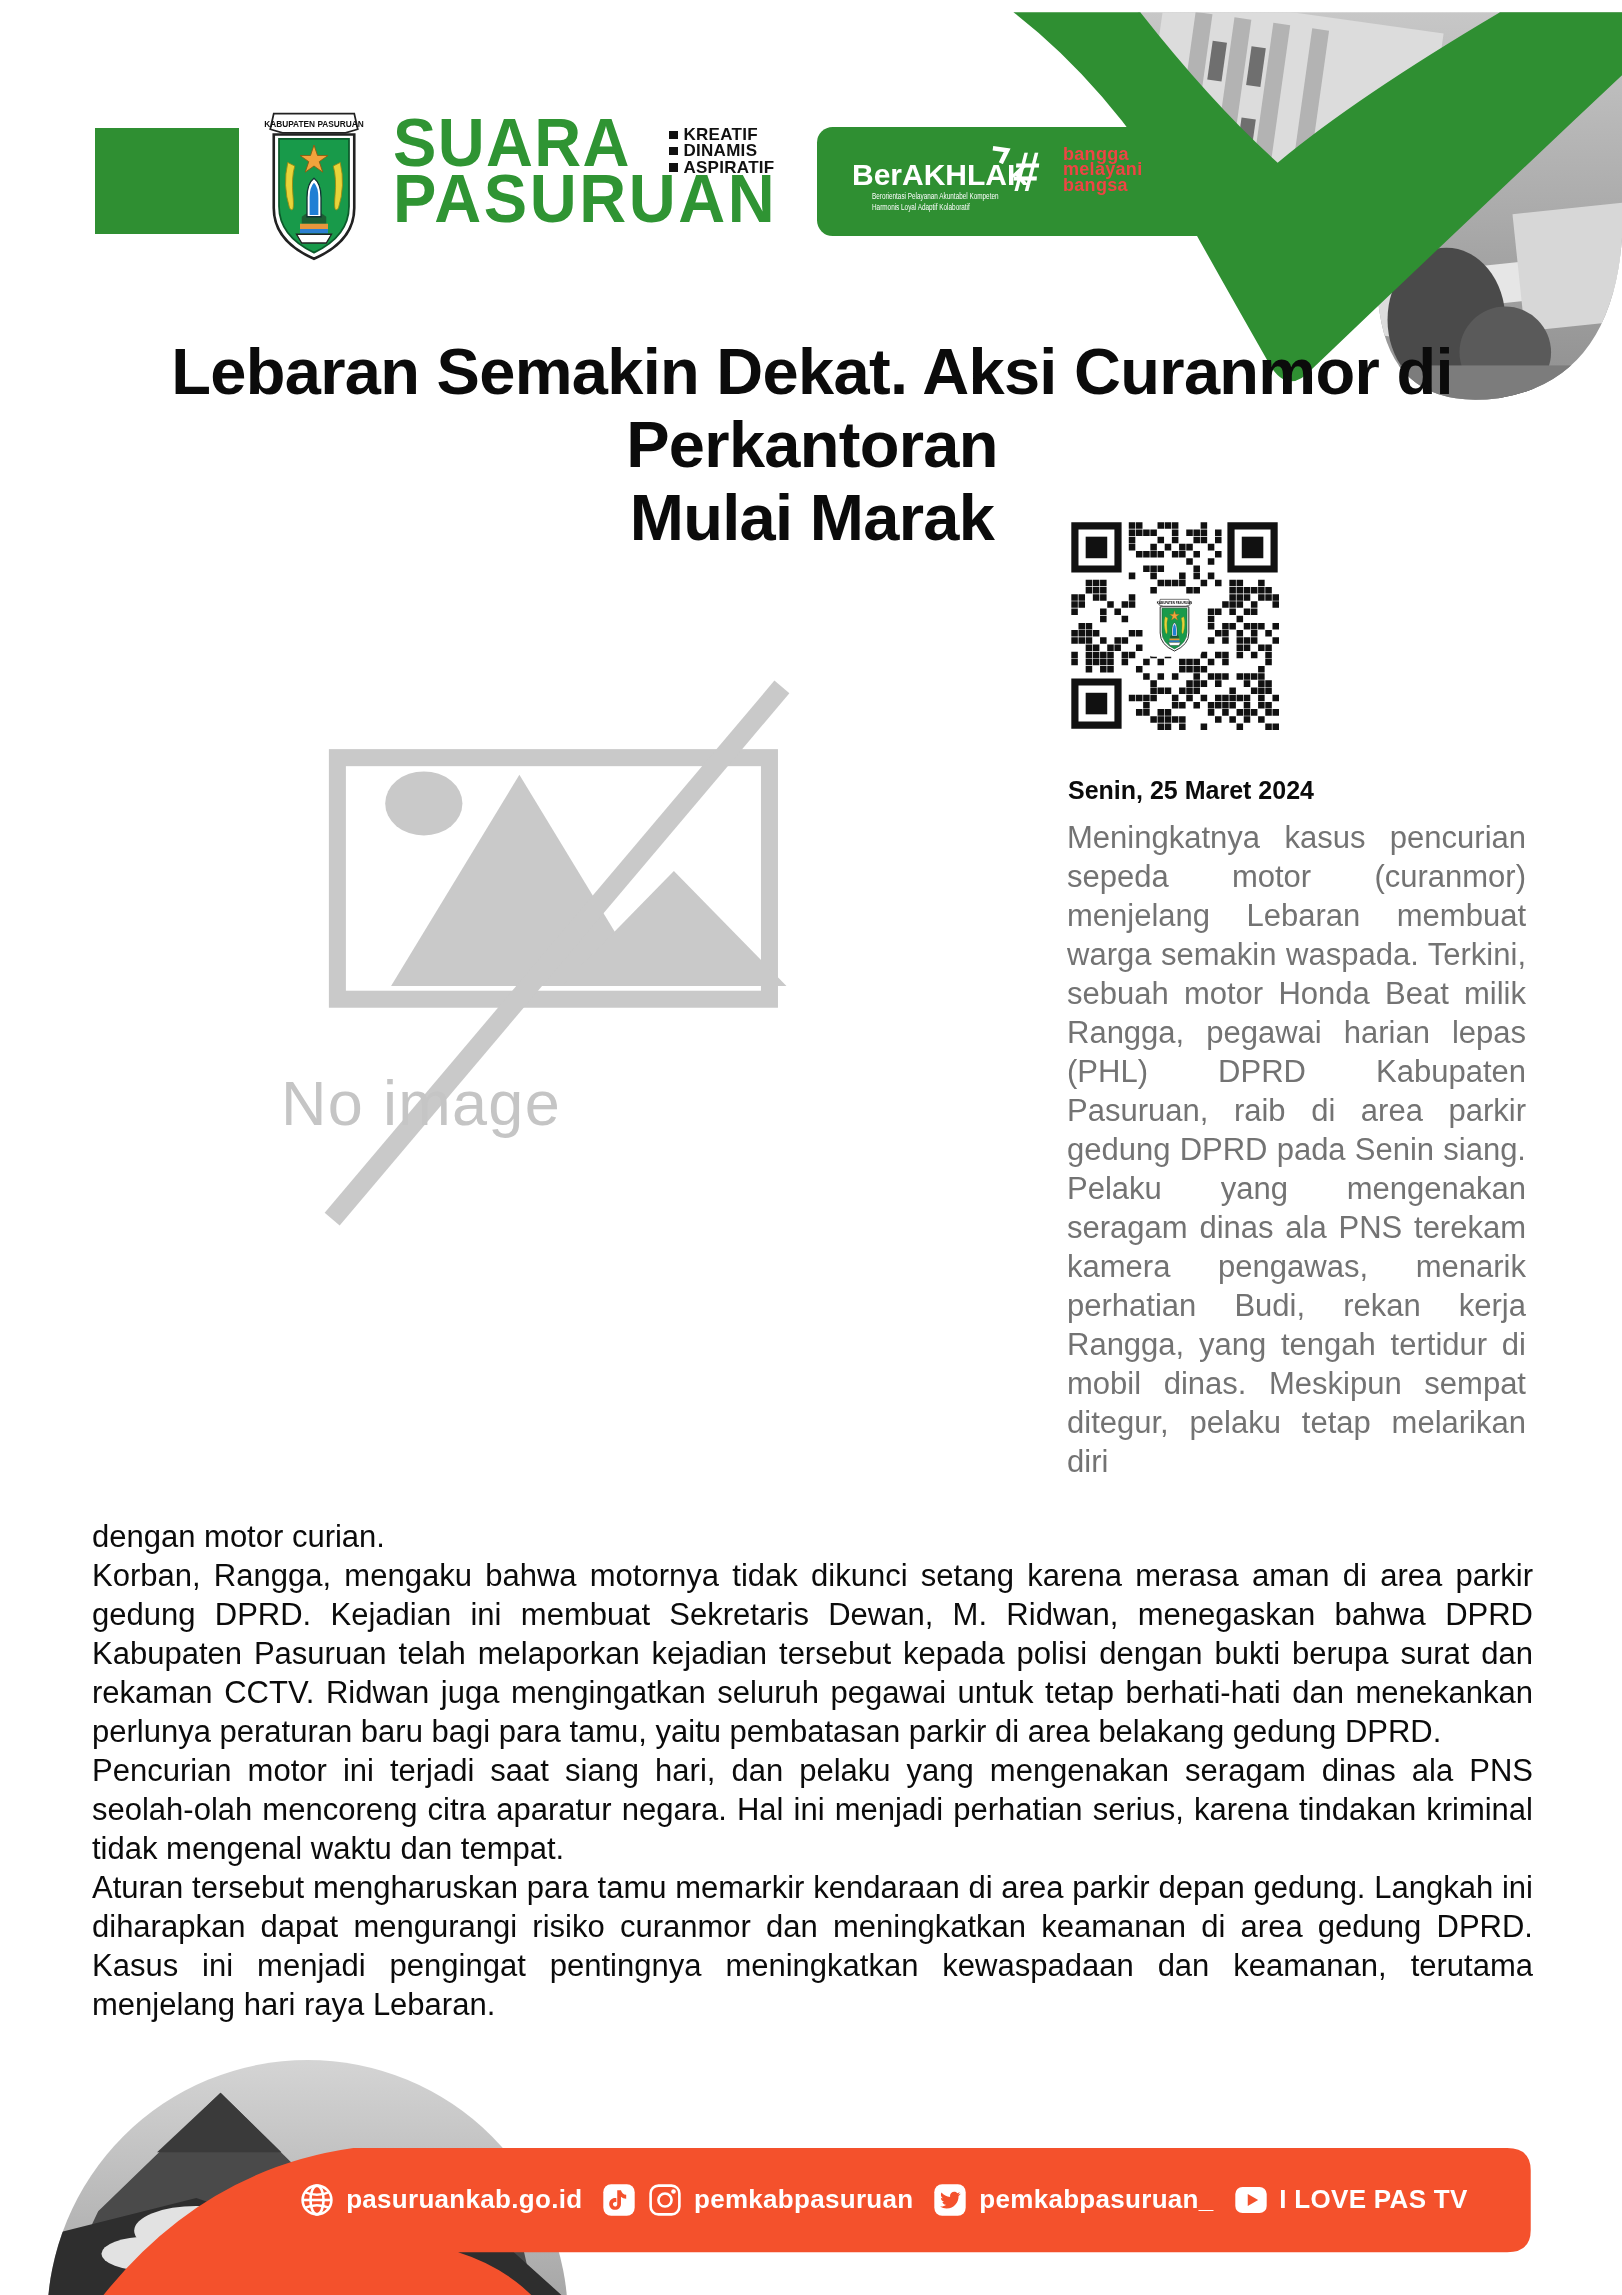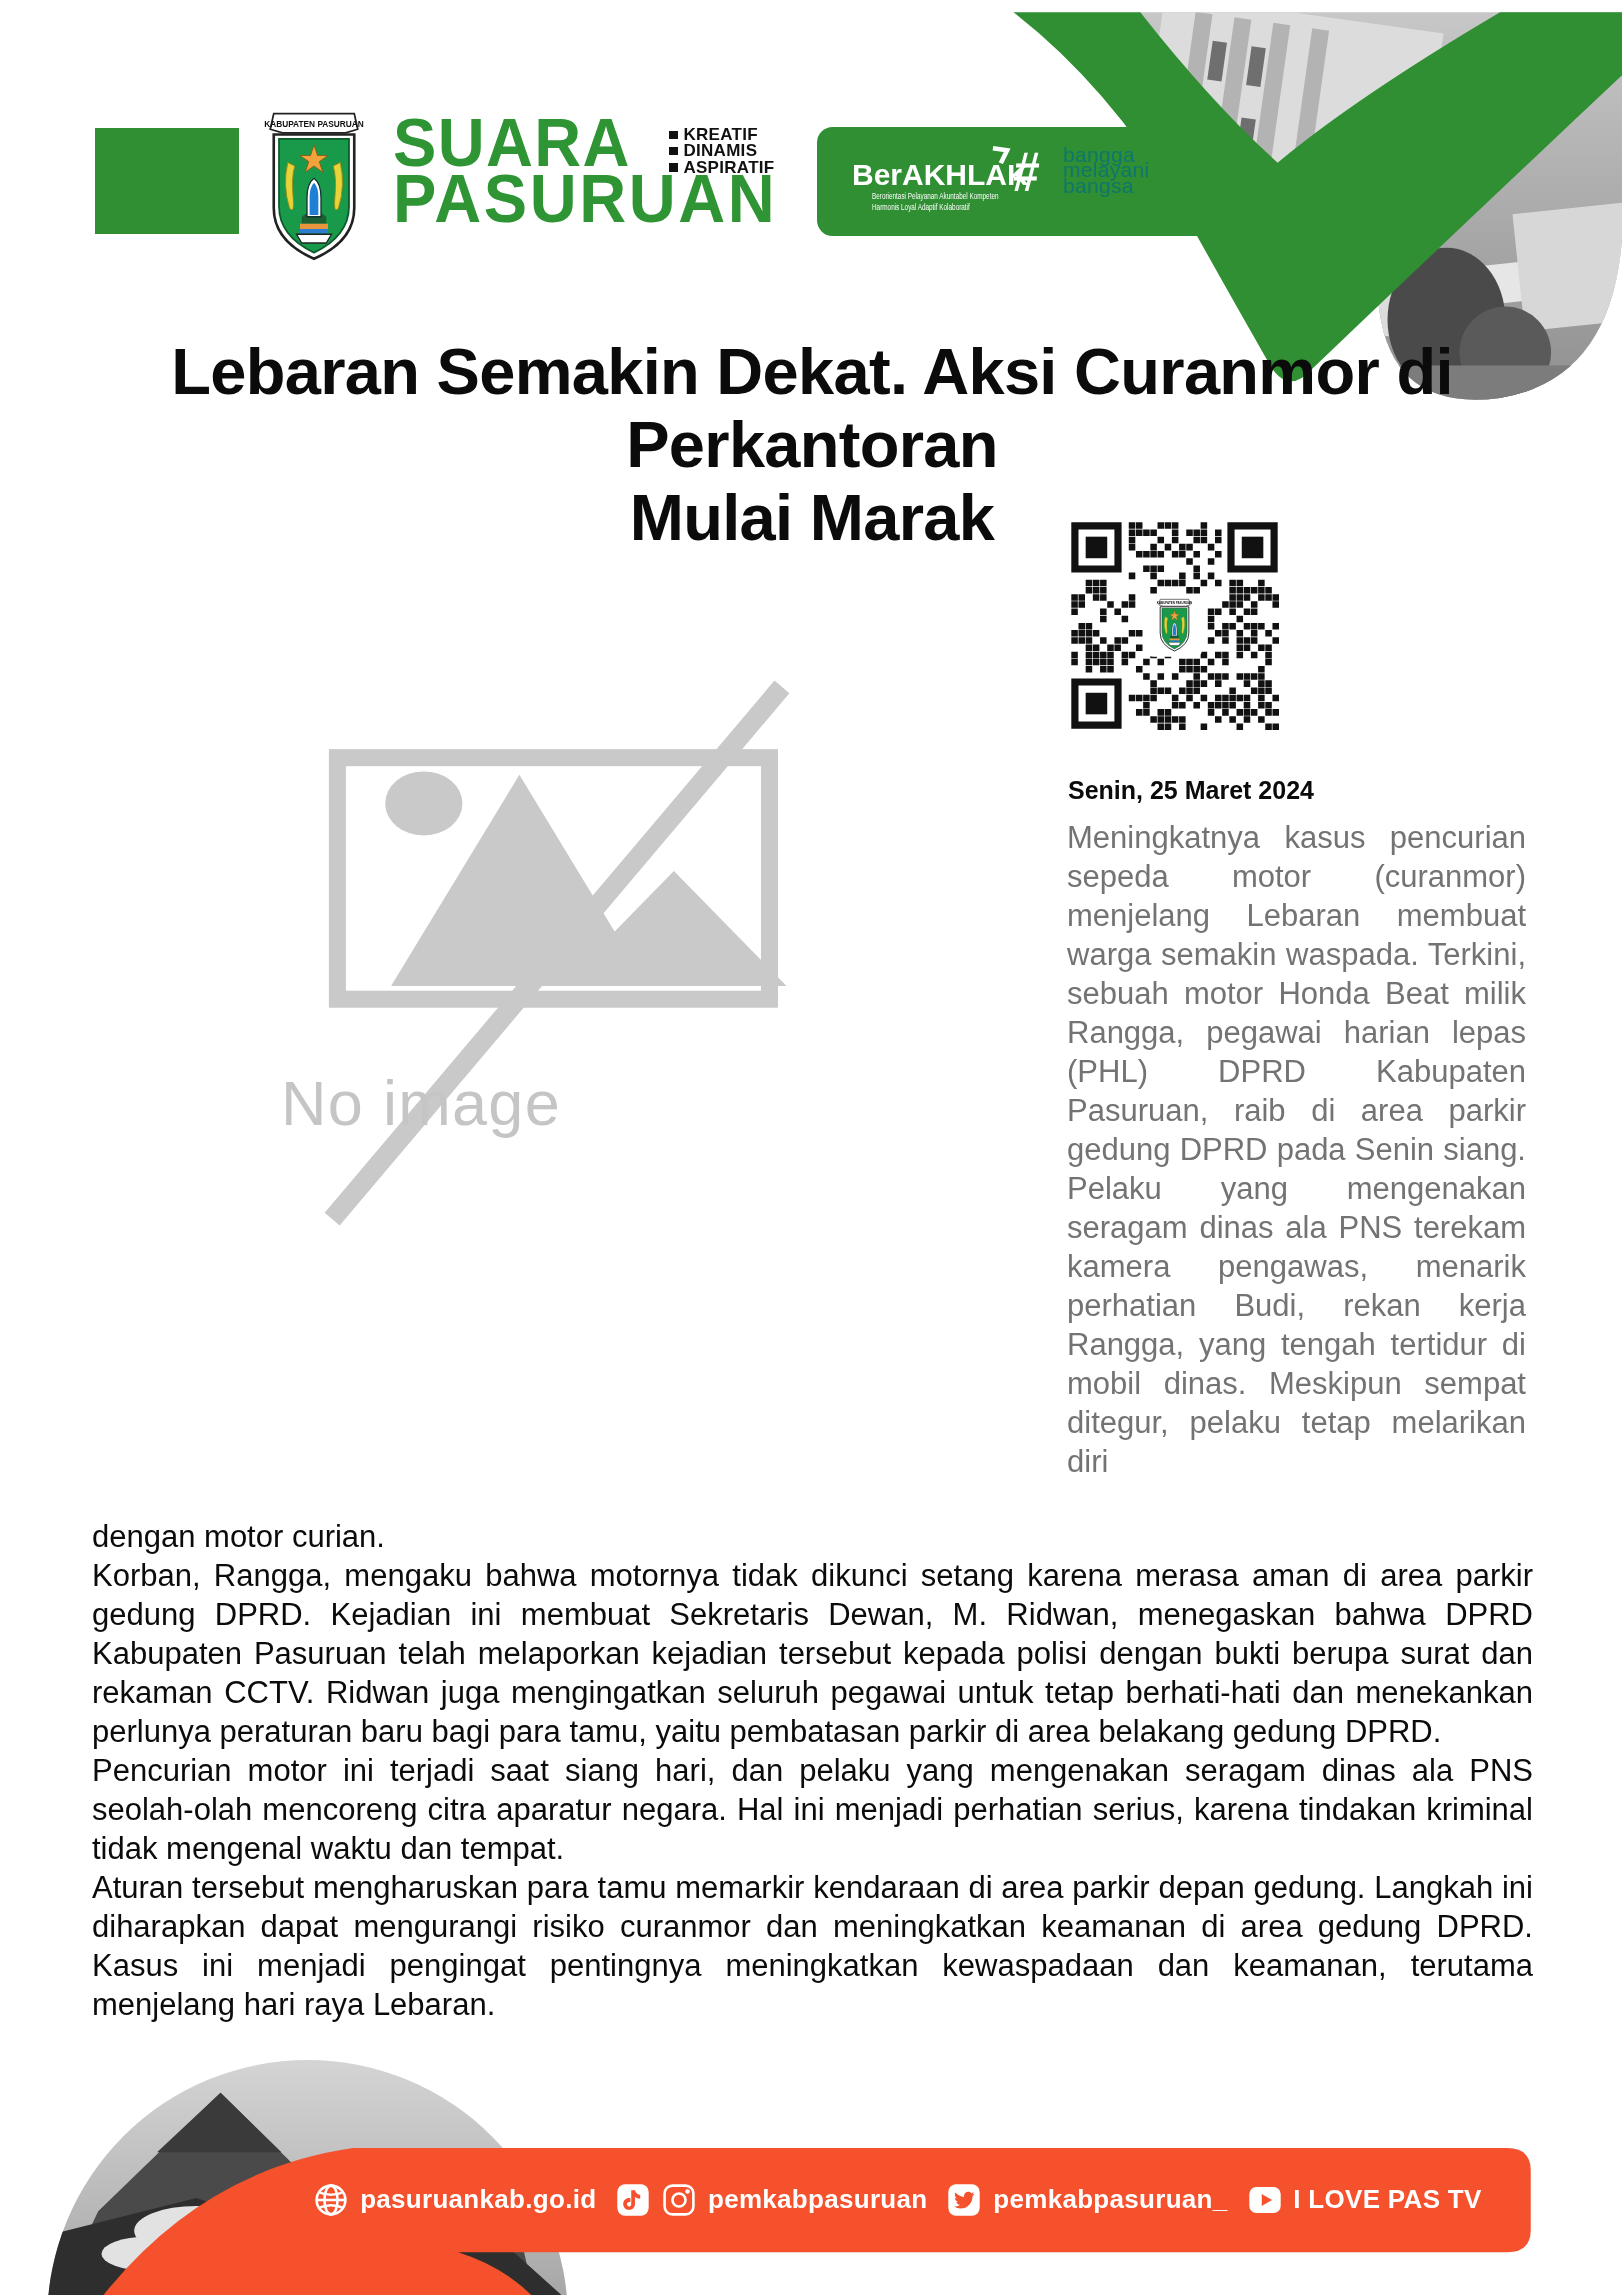--- a/index.html
+++ b/index.html
@@ -23,39 +23,39 @@
   .tagline{position:absolute;left:669px;top:115px}
   .tag-row{display:flex;align-items:center;height:15.7px;margin-bottom:0.7px}
   .tag-bullet{width:8.5px;height:8.5px;background:#111;margin-right:5.9px;flex:0 0 auto}
   .tag-label{font-size:17px;font-weight:bold;color:#111;letter-spacing:0.3px;white-space:nowrap}
 
   .band{position:absolute;left:817px;top:115px;width:393px;height:109px;background:var(--green);border-radius:15.7px 0 0 15.7px}
   .berakhlak-title{position:absolute;left:852px;top:148px;color:#fff;font-weight:bold;font-size:30px;line-height:30px;white-space:nowrap}
   .berakhlak-arrow{position:absolute;left:991px;top:130px;width:22px;height:22px}
   .berakhlak-sub{position:absolute;left:872px;top:179px;color:#fff;font-size:8.5px;line-height:11px;transform:scaleX(.75);transform-origin:left top;white-space:nowrap}
   .hash-symbol{position:absolute;left:1016px;top:132px;color:#fff;font-weight:bold;font-size:56px;line-height:56px;transform:scaleX(.82) skewX(-6deg);transform-origin:left top}
-  .hash-words{position:absolute;left:1063px;top:135px;color:#0f766e;font-weight:normal;font-size:21px;line-height:15.4px;letter-spacing:0.3px}
+  .hash-words{position:absolute;left:1063px;top:135px;color:#ef4444;font-weight:bold;font-size:18px;line-height:15.4px;letter-spacing:0.3px}
   .topright-art{position:absolute;left:982px;top:0;width:641px;height:406px}
 
   
   .title{position:absolute;left:92px;top:323px;width:1440px;text-align:center;color:#0b0b0b;font-weight:bold;font-size:65px;line-height:73px;letter-spacing:-0.7px}
 
   
   .noimage-svg{position:absolute;left:281px;top:654px;width:537px;height:563px}
   .noimage-label{position:absolute;left:281px;top:1055px;width:537px;text-align:left;color:var(--ph-text);font-size:63px;letter-spacing:1.3px}
   .qr{position:absolute;left:1070px;top:509px;width:209px;height:209px}
   .date{position:absolute;left:1068px;top:764px;font-size:25px;font-weight:bold;color:#0b0b0b}
   .col-par{position:absolute;left:1067px;top:806px;width:459px;font-size:31px;line-height:39px;color:#737373;text-align:justify}
   .pars{position:absolute;left:92px;top:1505px;width:1441px;font-size:31px;line-height:39px;color:#0b0b0b;text-align:justify}
   .pars p{margin:0}
 
   
   .mountain-svg{position:absolute;left:0;top:2029px;width:589px;height:267px}
   .footer-svg{position:absolute;left:0;top:2060px;width:1623px;height:236px}
-  .footer-row{position:absolute;left:266px;top:2135px;width:1264px;height:105px;display:flex;align-items:center;justify-content:center;gap:20px;color:#fff}
+  .footer-row{position:absolute;left:252px;top:2135px;width:1264px;height:105px;display:flex;align-items:center;justify-content:center;gap:20px;color:#fff}
   .f-item{display:flex;align-items:center;gap:11.8px}
   .f-item .lbl{font-size:26px;font-weight:bold;letter-spacing:0.3px;white-space:nowrap}
   .f-icon{width:34px;height:34px;flex:0 0 auto}
 </style>
 </head>
 <body>
 
 <div class="page">
 
   <svg width="0" height="0" style="position:absolute">

